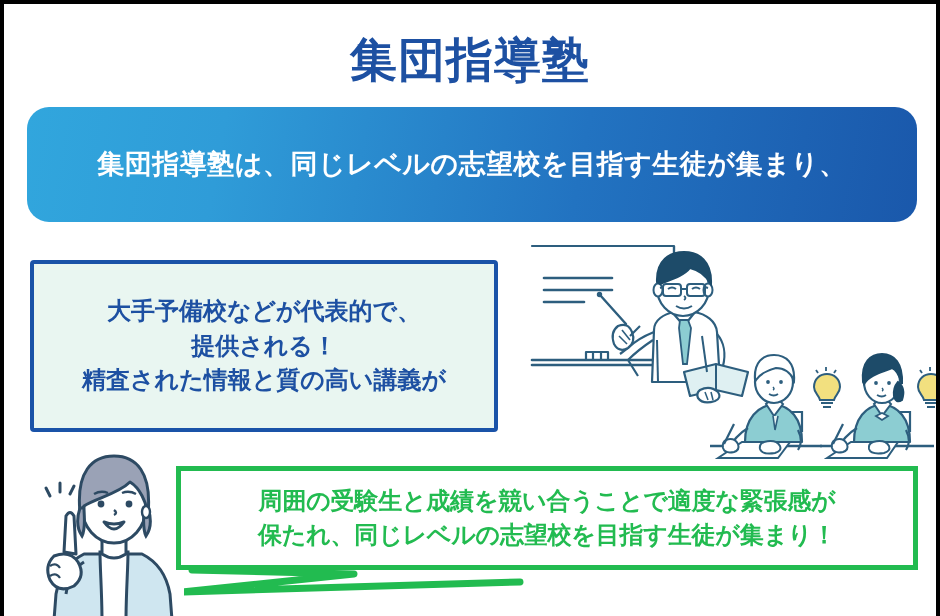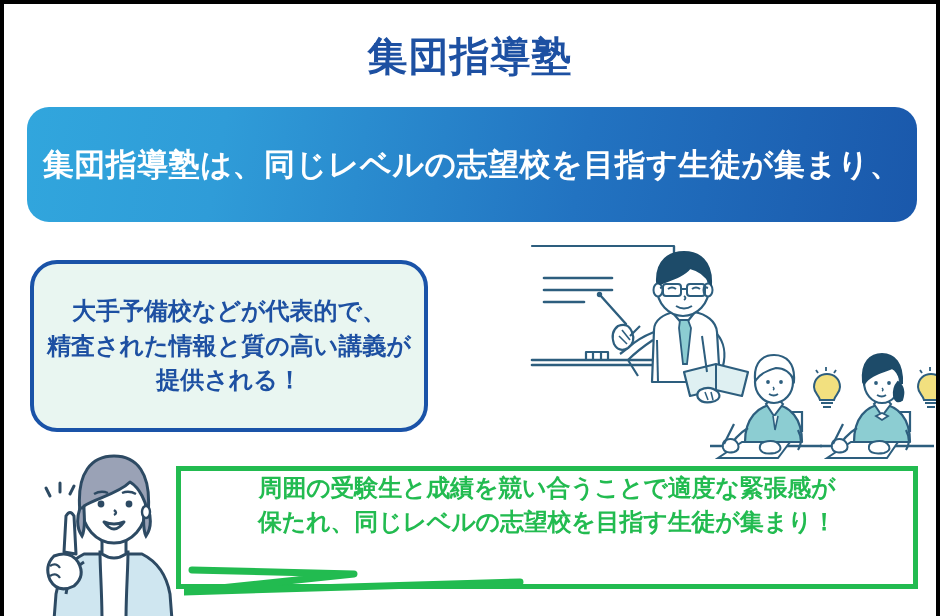--- a/index.html
+++ b/index.html
@@ -27,21 +27,21 @@
     overflow: hidden;
   }
 
   
   #page-title {
     position: absolute;
     left: 0;
     top: 30px;
     width: 932px;
     text-align: center;
-    font-size: 40px;
+    font-size: 47px;
     font-weight: bold;
     color: #1d50a2;
     letter-spacing: 1px;
     line-height: 1.1;
     white-space: nowrap;
   }
 
   
   #banner {
     position: absolute;
@@ -51,38 +51,38 @@
     height: 115px;
     border-radius: 22px;
     background: linear-gradient(100deg, #31a6dd 0%, #2f9cd8 22%, #2273c1 62%, #1a58ab 100%);
     display: flex;
     align-items: center;
     justify-content: center;
     box-sizing: border-box;
   }
   #banner-text {
     color: #ffffff;
-    font-size: 31px;
+    font-size: 27px;
     font-weight: bold;
     line-height: 1.42;
     text-align: center;
     letter-spacing: 0.5px;
     padding: 0 14px;
   }
   #banner-text .ln { display: block; }
 
   
   #mint-box {
     position: absolute;
     left: 26px;
     top: 256px;
-    width: 398px;
+    width: 468px;
     height: 172px;
     border: 4px solid #1a53a8;
-    border-radius: 27px;
+    border-radius: 4px;
     background: #e9f6f1;
     display: flex;
     align-items: center;
     justify-content: center;
     box-sizing: border-box;
   }
   #mint-text {
     color: #1d50a2;
     font-size: 24px;
     font-weight: bold;
@@ -90,25 +90,25 @@
     text-align: center;
   }
   #mint-text .ln { display: block; }
 
   
   #green-box {
     position: absolute;
     left: 172px;
     top: 462px;
     width: 742px;
-    height: 123px;
+    height: 104px;
     border: 5px solid #22bb50;
     background: #ffffff;
     display: flex;
-    align-items: flex-start;
+    align-items: center;
     justify-content: center;
     box-sizing: border-box;
   }
   #green-text {
     color: #22bb50;
     font-size: 24px;
     font-weight: bold;
     line-height: 1.42;
     text-align: center;
     letter-spacing: -0.2px;
@@ -148,22 +148,22 @@
 
   <div id="banner">
     <div id="banner-text">
       <span class="ln">集団指導塾は、同じレベルの志望校を目指す生徒が集まり、</span>
     </div>
   </div>
 
   <div id="mint-box">
     <div id="mint-text">
       <span class="ln">大手予備校などが代表的で、</span>
+      <span class="ln">提供される！</span>
       <span class="ln">精査された情報と質の高い講義が</span>
-      <span class="ln">提供される！</span>
     </div>
   </div>
 
   <svg id="classroom-illustration" viewBox="0 0 442 228" xmlns="http://www.w3.org/2000/svg">
     <g fill="none" stroke="#2d5e7e" stroke-width="2.2" stroke-linecap="round" stroke-linejoin="round">
 
       <path d="M30 14 H172 V36"></path>
 
       <line x1="42" y1="46" x2="110" y2="46" stroke-width="2.6"></line>
       <line x1="42" y1="58" x2="110" y2="58" stroke-width="2.6"></line>

